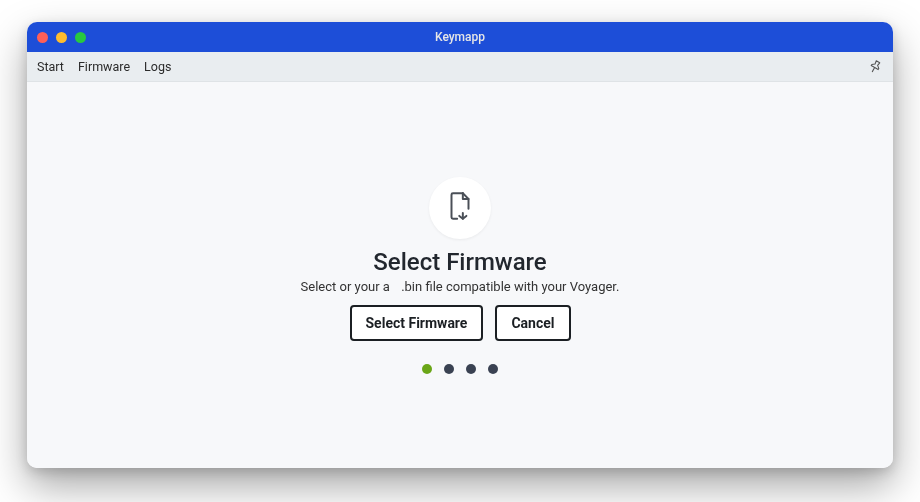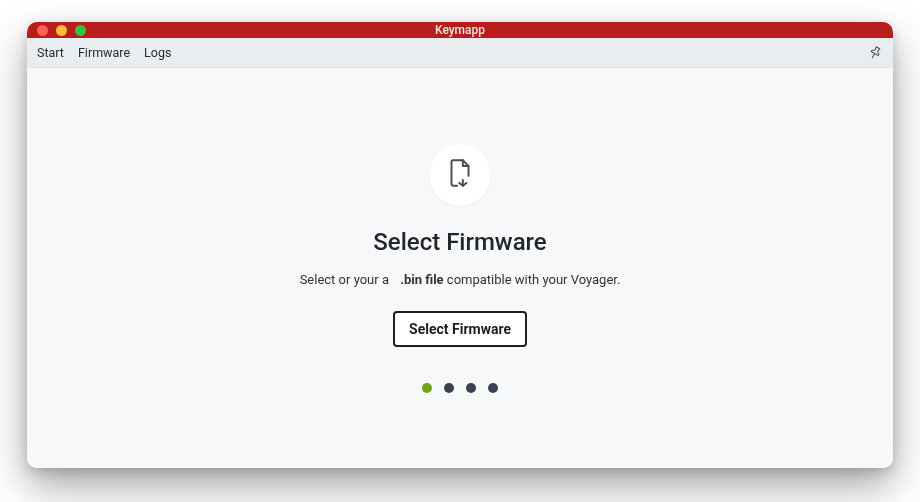--- a/index.html
+++ b/index.html
@@ -18,22 +18,22 @@
       background: #f7f8fa;
       border-radius: 10px;
       overflow: hidden;
       box-shadow: 0 18px 40px rgba(0,0,0,0.35), 0 4px 12px rgba(0,0,0,0.15);
       display: flex;
       flex-direction: column;
       position: relative;
     }
     
     .titlebar {
-      height: 16px;
-      background: #b91c1c;
+      height: 30px;
+      background: #1d4ed8;
       display: flex;
       align-items: center;
       position: relative;
       flex: 0 0 auto;
     }
     .traffic-lights {
       display: flex;
       gap: 8px;
       padding-left: 10px;
     }
@@ -79,21 +79,21 @@
       cursor: pointer;
       transform: rotate(30deg);
     }
     
     .content {
       flex: 1;
       display: flex;
       flex-direction: column;
       align-items: center;
       justify-content: center;
-      gap: 20px;
+      gap: 7px;
       background: #f7f8fa;
     }
     .icon-circle {
       width: 62px;
       height: 62px;
       background: #ffffff;
       border-radius: 50%;
       display: flex;
       align-items: center;
       justify-content: center;
@@ -103,21 +103,21 @@
       font-size: 24px;
       font-weight: 500;
       color: #22272e;
       margin-top: 2px;
     }
     .subtext {
       font-size: 13px;
       color: #333;
       margin-top: -4px;
     }
-    .subtext .bold { font-weight: 700; margin-left: 8px; }
+    .subtext .bold { font-weight: 400; margin-left: 8px; }
     .button-row {
       display: flex;
       gap: 12px;
       margin-top: 4px;
     }
     .btn {
       background: #ffffff;
       border: 2px solid #1b1f23;
       padding: 8px 14px;
       font-size: 14px;
@@ -184,20 +184,21 @@
     </div>
 
     <div class="heading">Select Firmware</div>
 
     <div class="subtext">
       <span>Select or your a </span><span class="bold">.bin file</span><span> compatible with your Voyager.</span>
     </div>
 
     <div class="button-row">
       <button class="btn">Select Firmware</button>
+      <button class="btn">Cancel</button>
     </div>
 
     <div class="dots">
       <div class="dot dot-active"></div>
       <div class="dot dot-inactive"></div>
       <div class="dot dot-inactive"></div>
       <div class="dot dot-inactive"></div>
     </div>
 
   </div>

